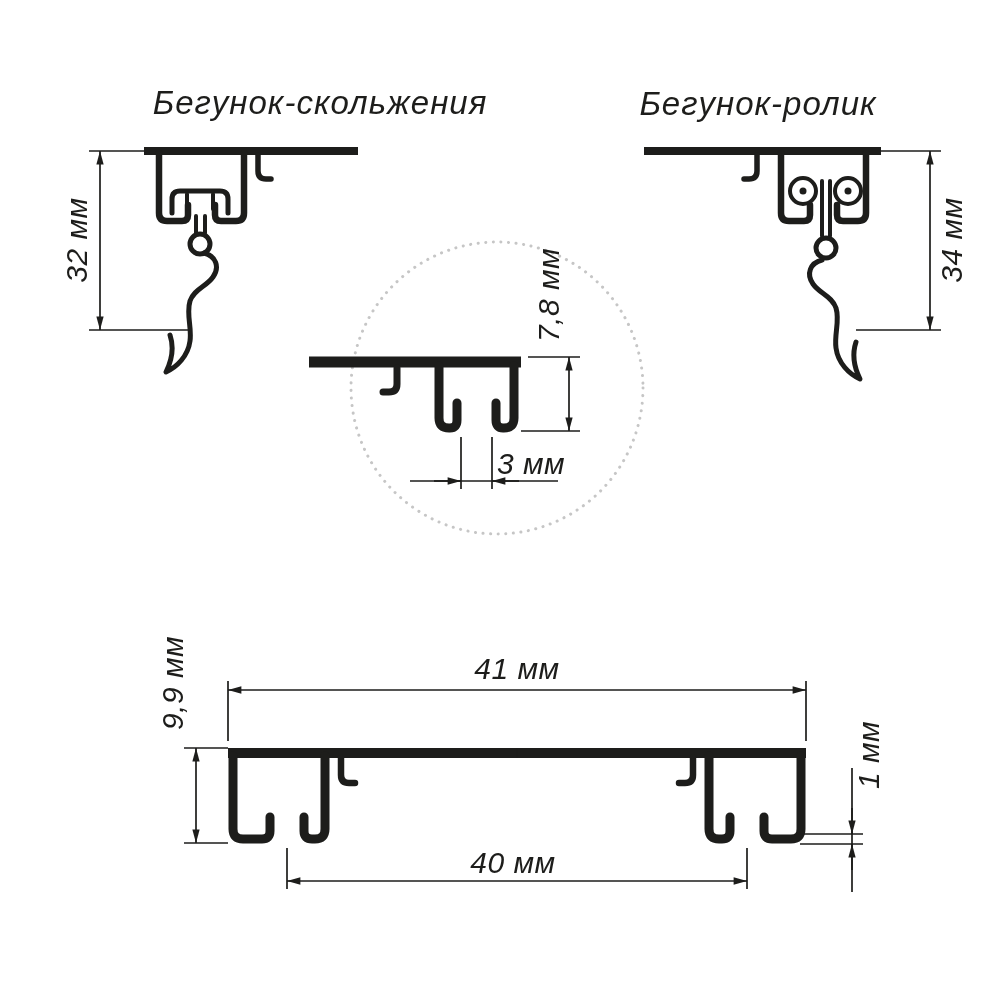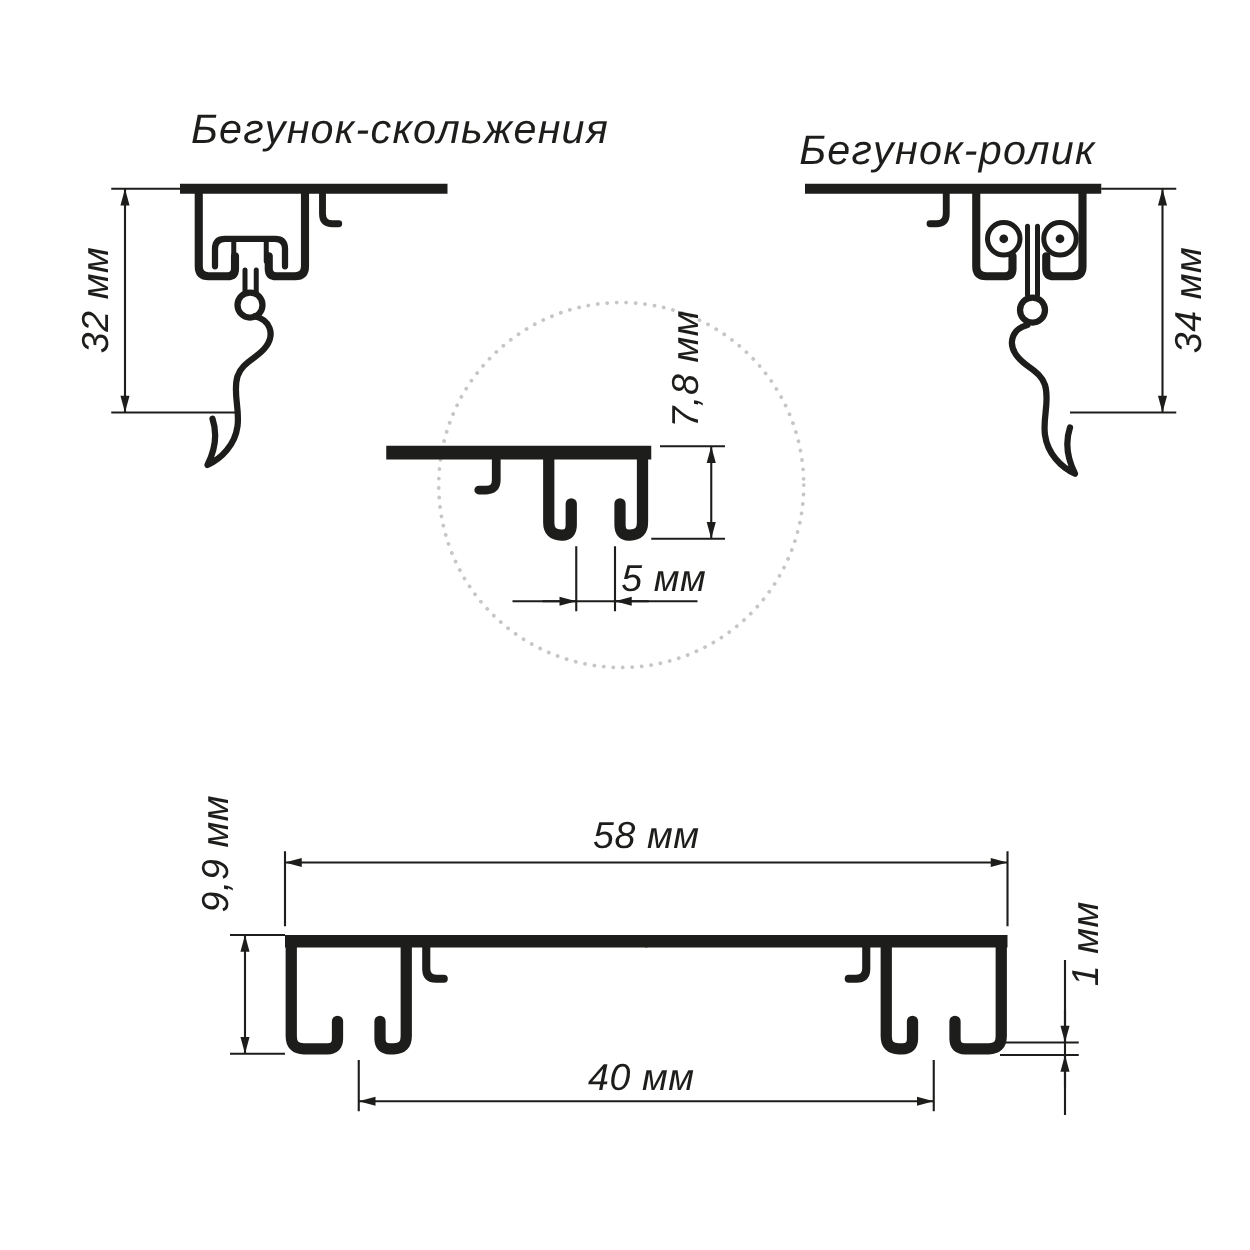--- a/index.html
+++ b/index.html
@@ -141,31 +141,31 @@
 
     <g>
       <path class="dim" d="M287,848 V889"></path>
       <path class="dim" d="M747,848 V889"></path>
       <path class="dim" d="M287,881 H747" marker-start="url(#arw)" marker-end="url(#arw)"></path>
     </g>
   </svg>
 
   <div class="label title" style="left:320px; top:103px">Бегунок-скольжения</div>
 
-  <div class="label title" style="left:758px; top:120px">Бегунок-ролик</div>
+  <div class="label title" style="left:758px; top:104px">Бегунок-ролик</div>
 
   <div class="label rot" style="left:77px; top:240px">32 мм</div>
 
   <div class="label rot" style="left:952px; top:240px">34 мм</div>
 
   <div class="label rot" style="left:549px; top:295px">7,8 мм</div>
 
-  <div class="label" style="left:531px; top:464px">5 мм</div>
+  <div class="label" style="left:531px; top:464px">3 мм</div>
 
-  <div class="label" style="left:517px; top:669px">58 мм</div>
+  <div class="label" style="left:517px; top:669px">41 мм</div>
 
   <div class="label rot" style="left:173px; top:683px">9,9 мм</div>
 
   <div class="label rot" style="left:869px; top:755px">1 мм</div>
 
   <div class="label" style="left:513px; top:863px">40 мм</div>
 
 </div>
 
 </body></html>

